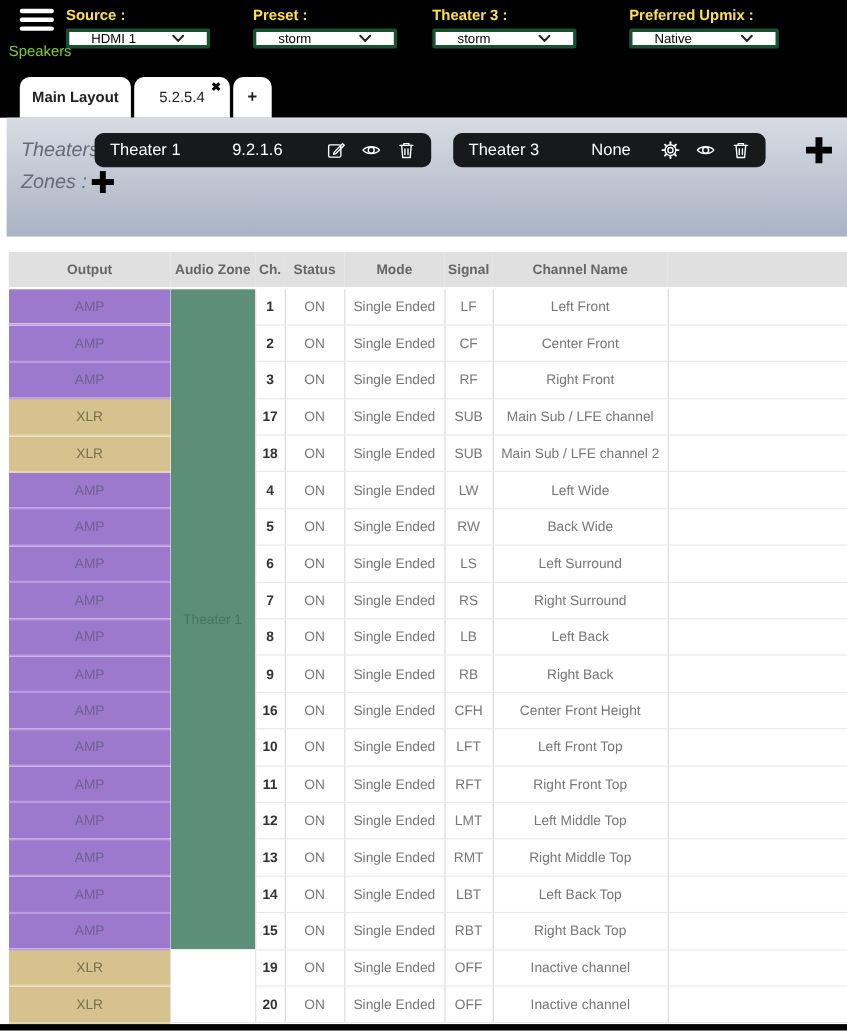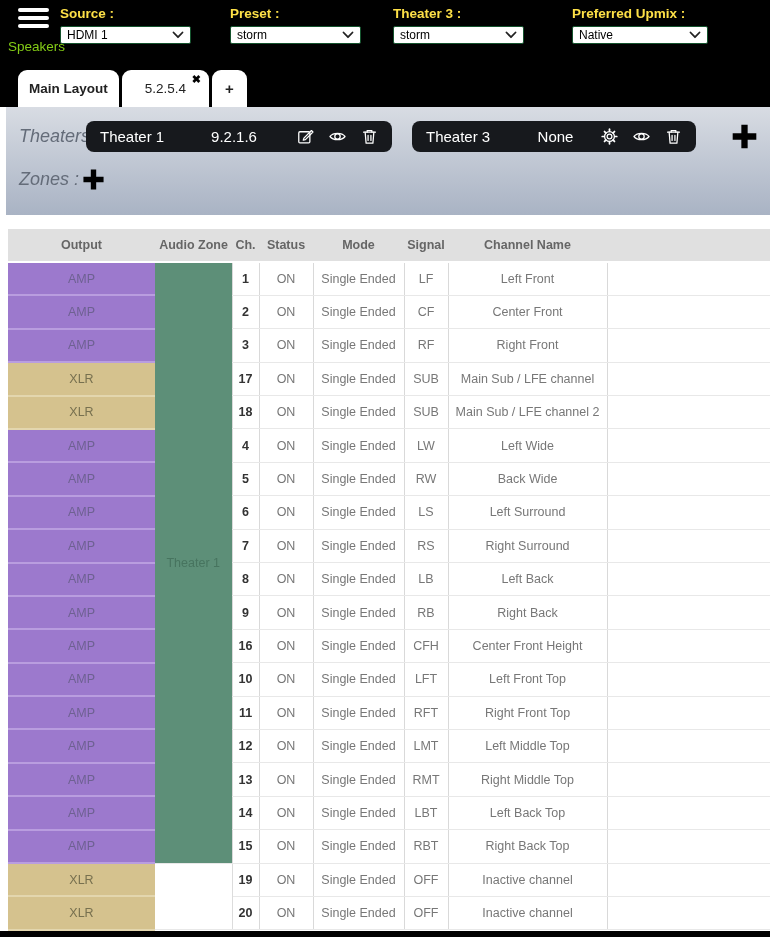--- a/index.html
+++ b/index.html
@@ -6,22 +6,22 @@
   html,body { width: 770px; height: 937px; overflow: hidden; }
   body { position: relative; background: #fff; font-family: "Liberation Sans", sans-serif; }
 
   
   #topbar { position: absolute; top: 0; left: 0; width: 770px; height: 107px; background: #000; }
   .menu-btn { position: absolute; left: 18px; top: 8px; width: 31px; height: 24px; cursor: pointer; }
   .menu-btn span { display: block; height: 4px; background: #fff; border-radius: 2px; margin-bottom: 4px; }
   .sel-group { position: absolute; top: 6px; }
   .sg0 { left: 60px; } .sg1 { left: 230px; } .sg2 { left: 393px; } .sg3 { left: 572px; }
   .sel-label { color: #fde047; font-weight: 700; font-size: 13.5px; margin-bottom: 5px; white-space: nowrap; }
-  .sel-box { width: 131px; height: 18px; background: #fff; border: 1px solid #14532d; border-radius: 2px;
-             display: flex; align-items: center; padding: 0 6px; font-size: 12px; color: #000; cursor: pointer; }
+  .sel-box { width: 131px; height: 18px; background: #fff; border: 3px solid #14532d; border-radius: 2px;
+             display: flex; align-items: center; padding: 0 20px; font-size: 12px; color: #000; cursor: pointer; }
   .sg3 .sel-box { width: 136px; }
   .sel-box .val { flex: 1; white-space: nowrap; overflow: hidden; }
   .speakers-label { position: absolute; left: 8px; top: 39px; color: #84cc16; font-size: 13.5px; }
 
   
   .tabs { position: absolute; left: 18px; bottom: 0; display: flex; gap: 3px; align-items: flex-end; }
   .tab { background: #fff; border-radius: 9px 9px 0 0; height: 37px; display: flex; align-items: center;
          justify-content: center; font-size: 13.5px; color: #222; cursor: pointer; }
   .tab.active { font-weight: 700; width: 101px; margin-top: 16px; }
   .tab.closable { width: 87px; position: relative; }
@@ -38,21 +38,21 @@
           color: #fff; cursor: pointer; }
   .pill-1 { width: 306px; margin-right: 20px; }
   .pill-2 { width: 284px; }
   .pill-name { margin-left: 14px; font-size: 15px; width: 88px; white-space: nowrap; }
   .pill-config { font-size: 15px; text-align: center; width: 92px; white-space: nowrap; }
   .pill-icons { margin-left: auto; display: flex; gap: 13px; padding-right: 13px; align-items: center; }
   .pill-icons svg { width: 19px; height: 19px; display: block; cursor: pointer; }
   .add-btn { background: none; border: none; cursor: pointer; line-height: 0; }
   .add-theater { margin-left: auto; margin-right: 4px; }
   .add-theater svg { width: 27px; height: 27px; }
-  .zones-row { position: absolute; top: 61px; left: 13px; display: flex; align-items: center; }
+  .zones-row { position: absolute; top: 47px; left: 13px; display: flex; align-items: center; }
   .zones-row .row-label { width: 63px; }
   .add-zone svg { width: 23px; height: 23px; }
 
   
   #table-wrap { position: absolute; top: 229px; left: 8px; width: 684px; }
   table { border-collapse: collapse; table-layout: fixed; width: 762px; }
   col.w-out { width: 147px; } col.w-zone { width: 77px; } col.w-ch { width: 27px; }
   col.w-st { width: 54px; } col.w-md { width: 91px; } col.w-sg { width: 44px; }
   col.w-nm { width: 159px; } col.w-ex { width: 163px; }
   thead th { height: 33px; background: #e0e0e0; color: #666; font-size: 12.5px; font-weight: 700;

